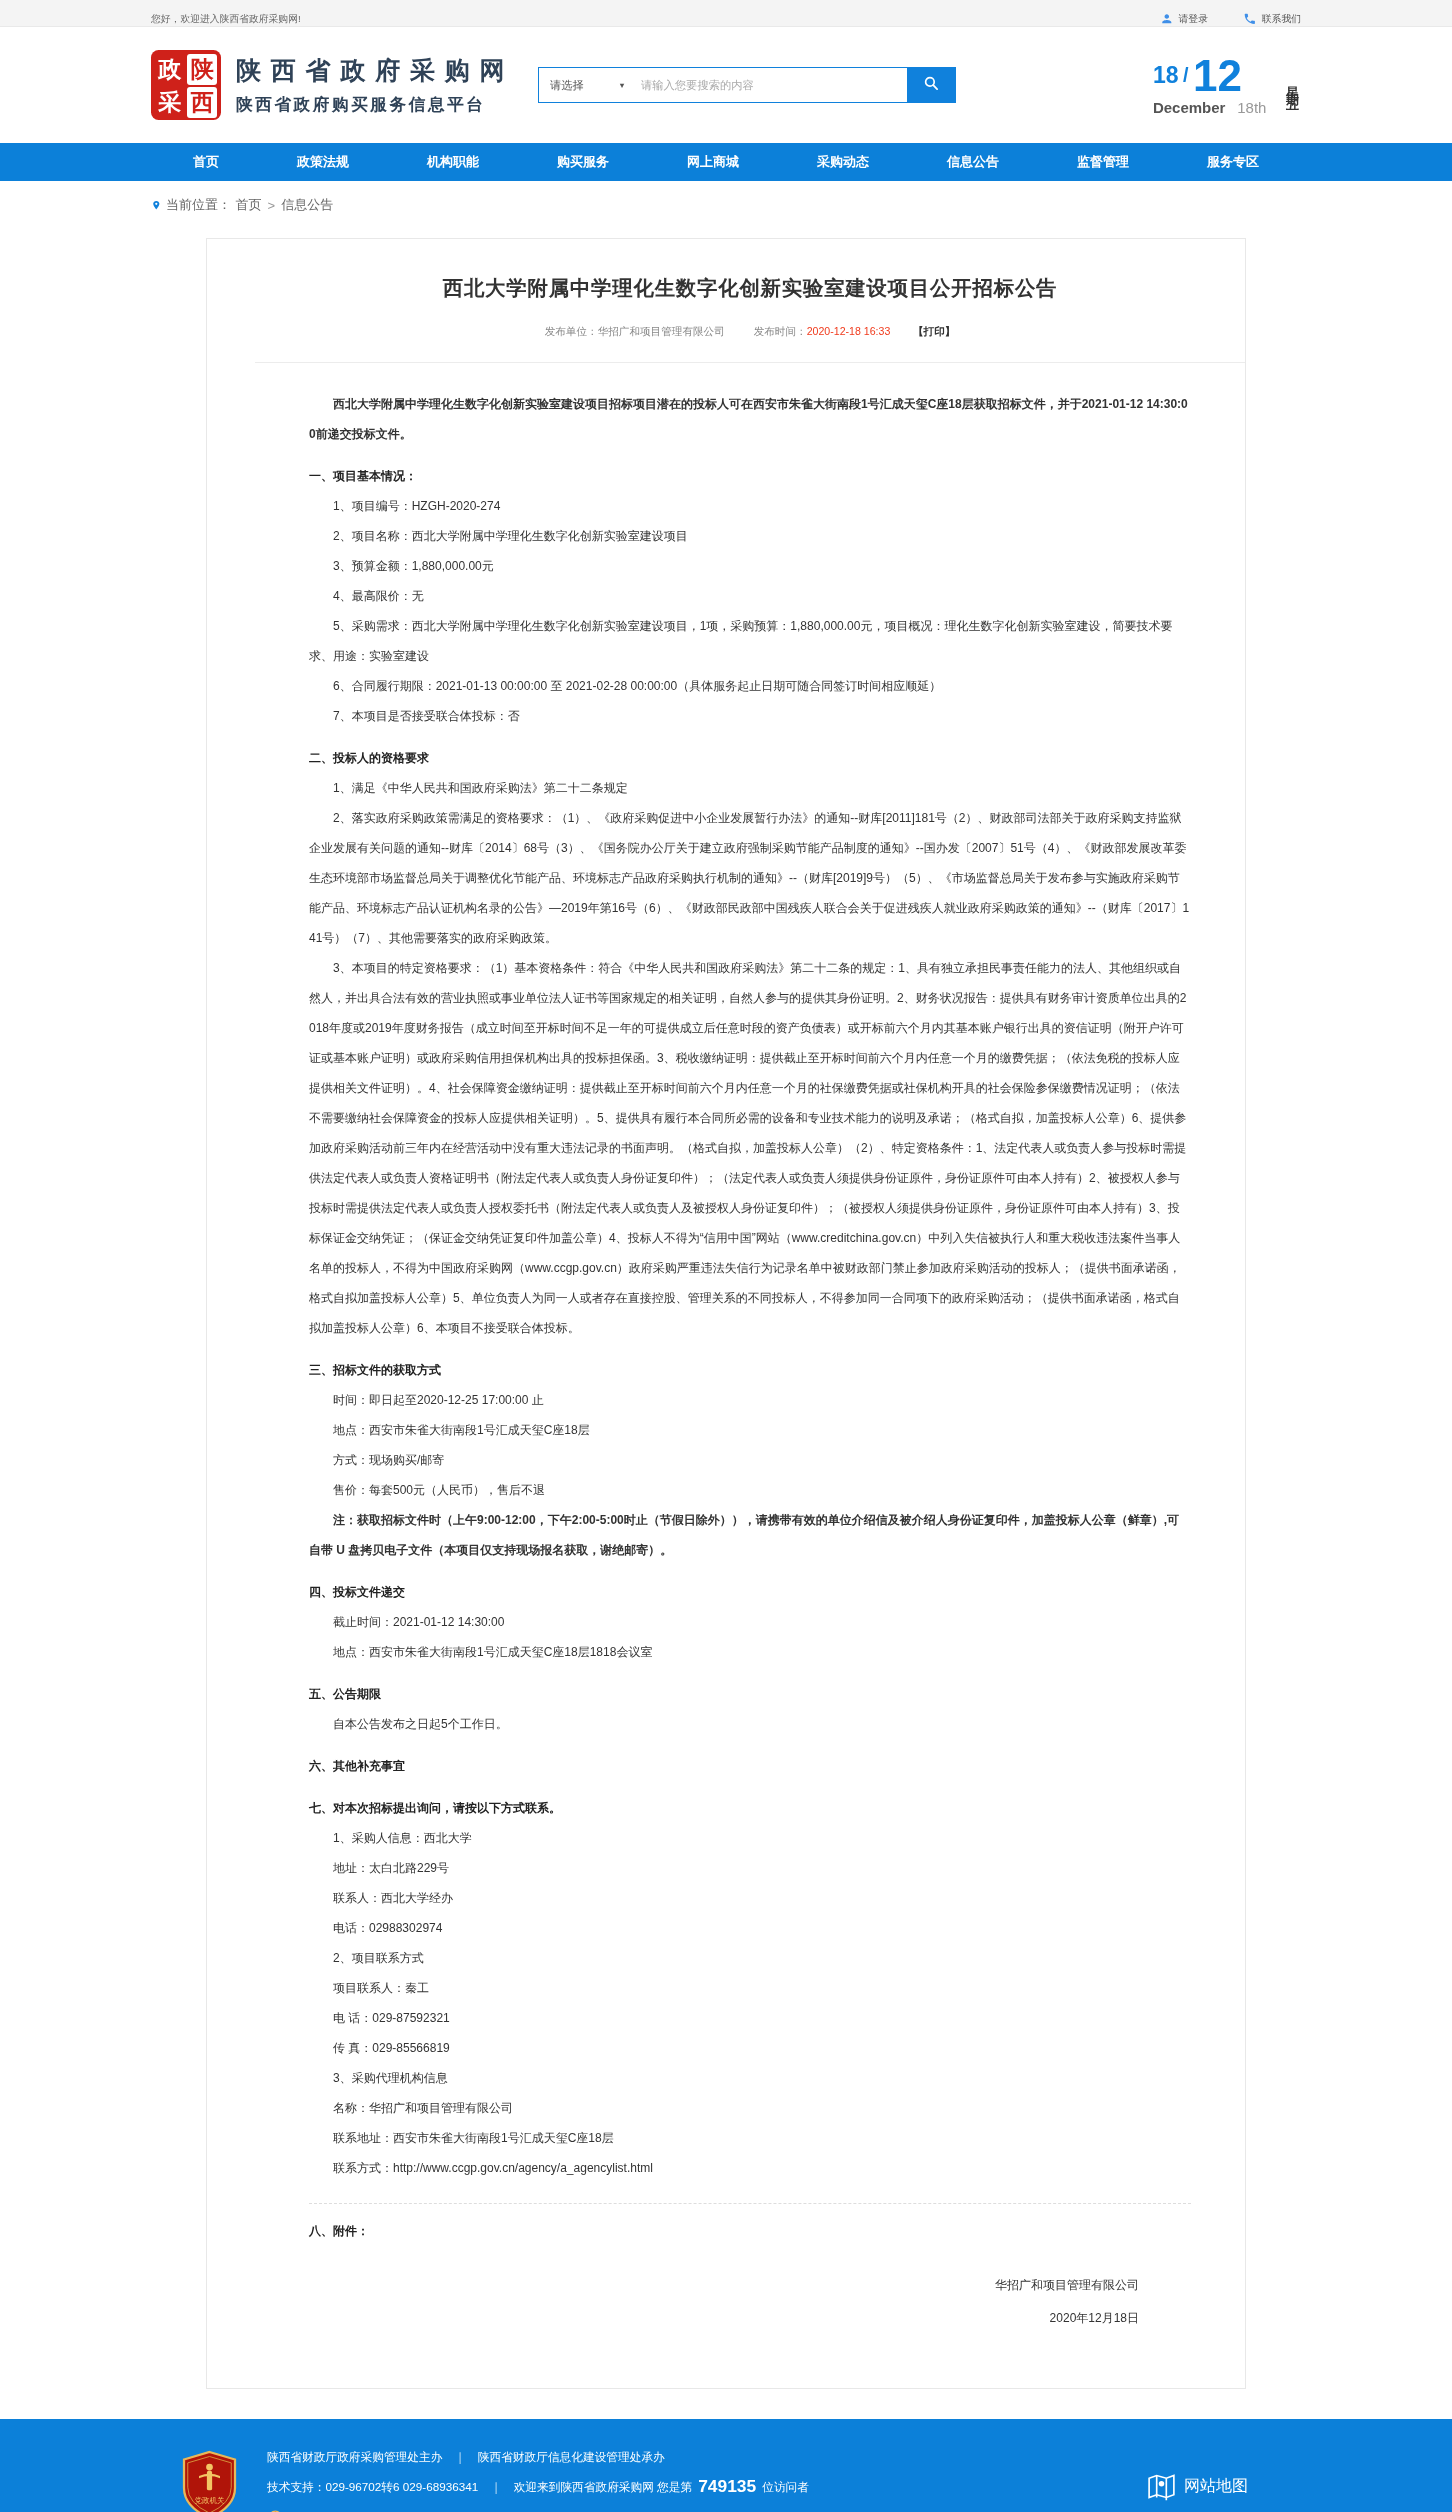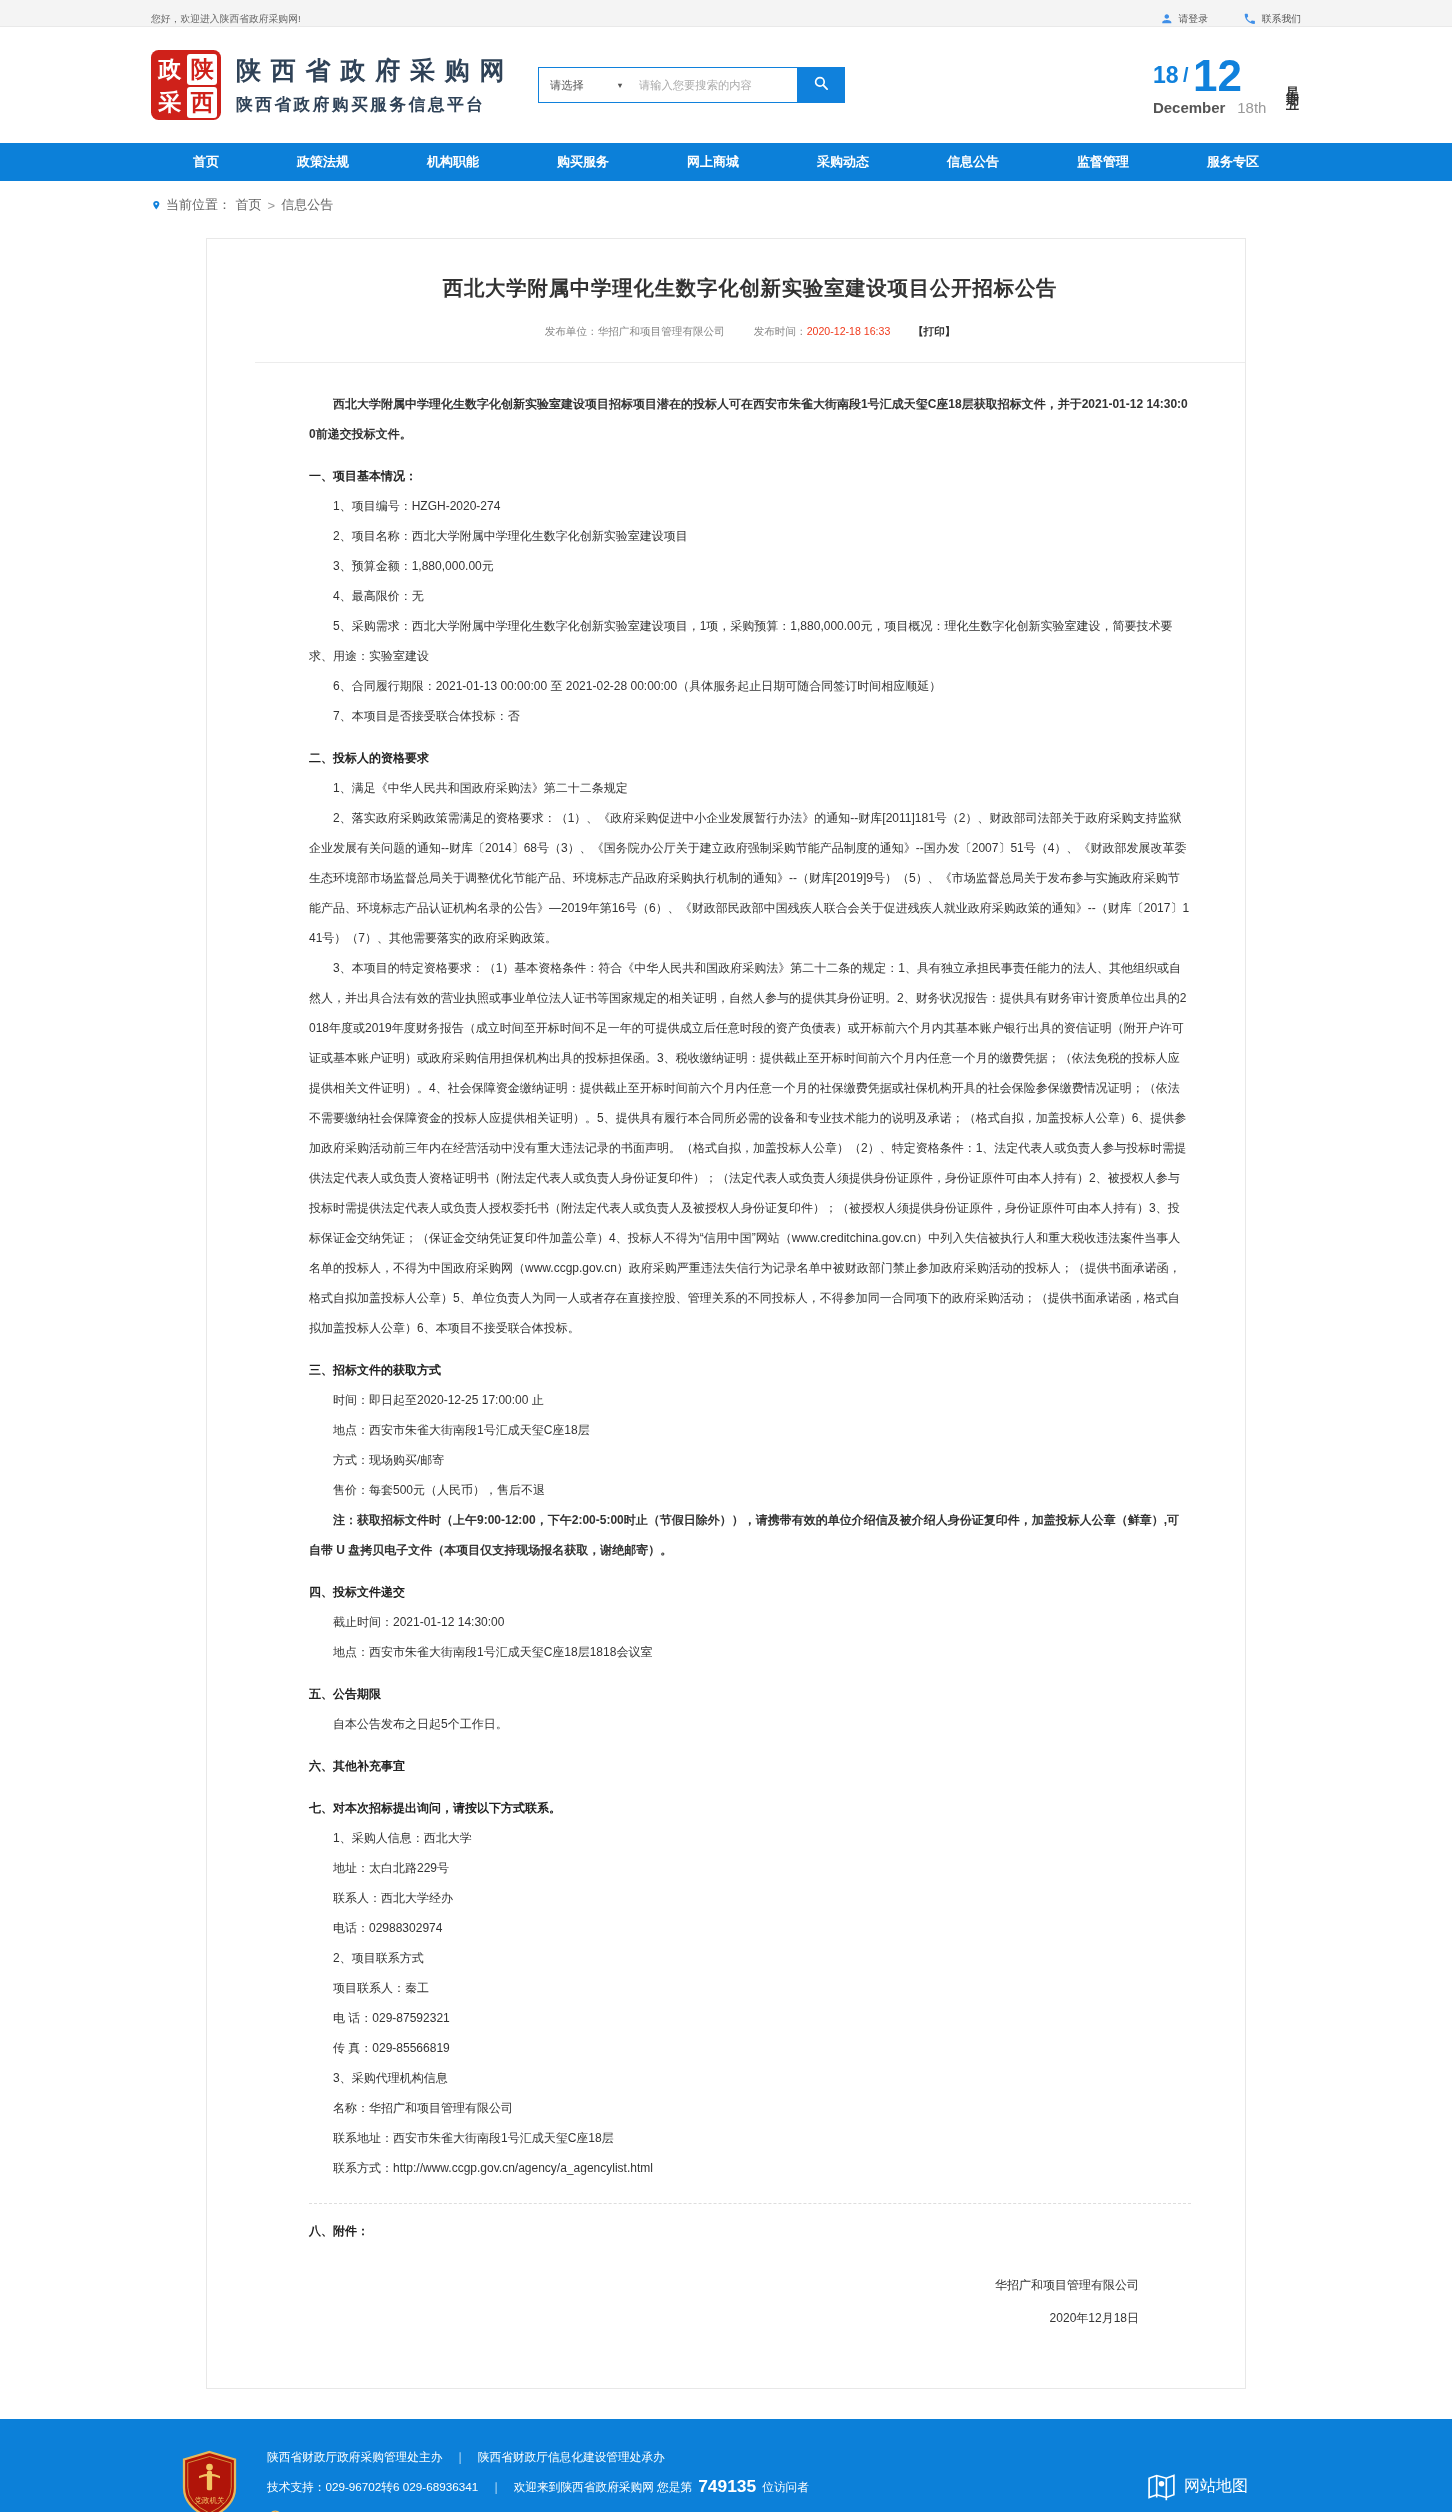--- a/index.html
+++ b/index.html
@@ -27,21 +27,21 @@
     display:grid; grid-template-columns:1fr 1fr; grid-template-rows:1fr 1fr;
     gap:2.3px; padding:3.8px; flex:none;
   }
   .logo span { display:flex; align-items:center; justify-content:center; font-weight:700; font-size:23px; border-radius:3px; }
   .logo .lg-a { color:#fff; background:#cf211a; }
   .logo .lg-b { color:#cf211a; background:#fff; }
   .brand-text { margin-left:15px; }
   .site-title { font-size:25px; font-weight:700; color:#2f4257; letter-spacing:9.8px; white-space:nowrap; }
   .site-subtitle { font-size:16.6px; font-weight:700; color:#2f4257; letter-spacing:2.6px; margin-top:6.8px; white-space:nowrap; }
 
-  .search { display:flex; align-items:stretch; border:1.5px solid #1081dc; height:36px; width:307px; margin-left:24px; background:#fff; }
+  .search { display:flex; align-items:stretch; border:1.5px solid #1081dc; height:36px; width:418px; margin-left:24px; background:#fff; }
   .search-select { width:97px; display:flex; align-items:center; padding:0 10.6px; color:#555; font-size:11.3px; cursor:pointer; }
   .search-select .caret { margin-left:auto; font-size:7.6px; color:#555; }
   .search input { flex:1; border:none; outline:none; font-size:11.3px; padding:0 4.5px; color:#333; font-family:inherit; }
   .search input::placeholder { color:#aaa; }
   .search-btn { width:48px; border:none; background:#1081dc; cursor:pointer; display:flex; align-items:center; justify-content:center; }
 
   .date-box { margin-left:auto; display:flex; align-items:center; }
   .date-top { display:flex; align-items:center; white-space:nowrap; }
   .d-day { font-size:23px; font-weight:700; color:#1081dc; }
   .d-sep { font-size:19.7px; font-weight:700; color:#1081dc; margin:0 4.5px; }

